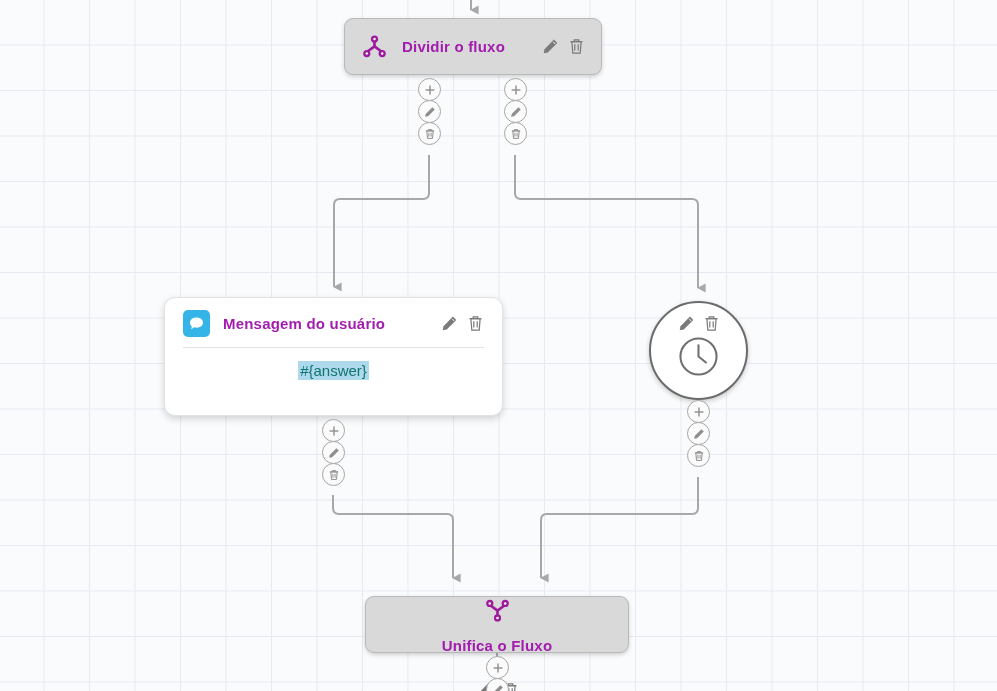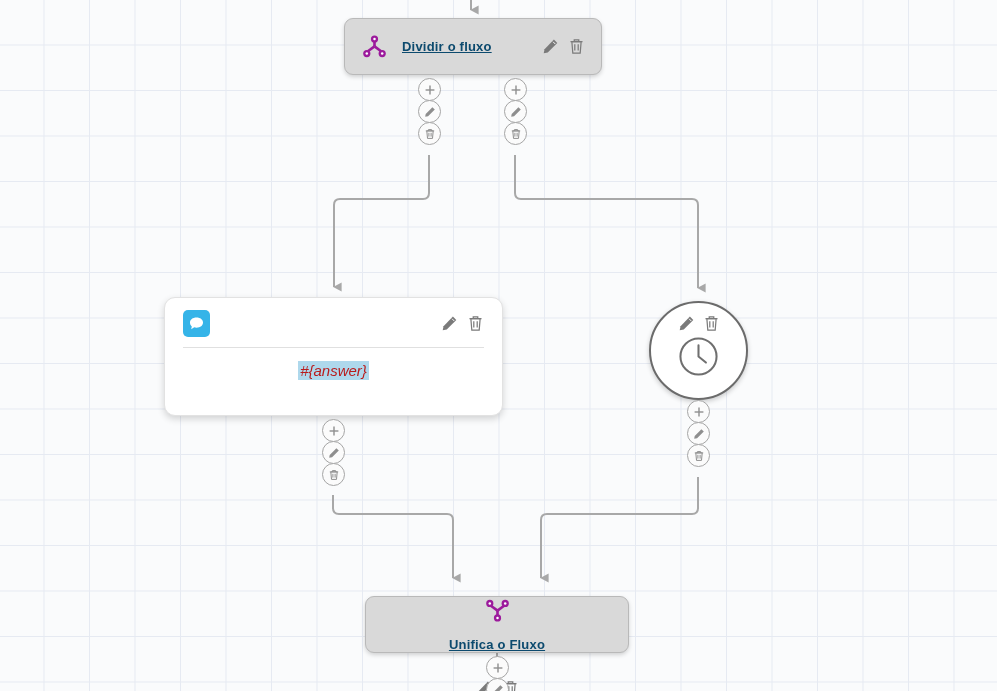--- a/index.html
+++ b/index.html
@@ -53,26 +53,25 @@
     background: #ffffff;
     border: 1px solid #e2e2e2;
     border-radius: 11px;
     box-shadow: 0 3px 7px rgba(0,0,0,0.16);
     flex-direction: column;
     align-items: stretch;
     padding: 12px 18px 16px 18px;
   }
 
   .node-title {
-    font-size: 13px;
+    font-size: 15px;
     font-weight: bold;
-    color: #0c4a6e;
+    color: #a21caf;
     letter-spacing: 0.2px;
     white-space: nowrap;
-    text-decoration: underline;
   }
 
   .node-header {
     display: flex;
     align-items: center;
     gap: 13px;
   }
 
   .spacer { flex: 1 1 auto; }
 
@@ -96,23 +95,22 @@
     background: #e0e0e0;
     margin: 10px 0 0 0;
   }
 
   .msg-body {
     text-align: center;
     padding: 14px 0 2px 0;
   }
 
   .token {
-    font-style: italic;
     font-size: 15px;
-    color: #b91c1c;
+    color: #0f766e;
     background: #aed8ec;
     padding: 1px 2px;
   }
 
   .glyph-square {
     width: 27px;
     height: 27px;
     border-radius: 5px;
     background: #35b4e8;
     display: flex;
@@ -297,20 +295,21 @@
 
   <div class="node card-white" style="left:164px; top:297px; width:339px; height:119px;">
     <div class="node-header">
       <span class="glyph-square">
         <svg viewBox="0 0 18 18" xmlns="http://www.w3.org/2000/svg">
           <path d="M9,2.6 C13.1,2.6 15.9,4.9 15.9,8.0 C15.9,11.1 13.1,13.4 9,13.4
                    C8.1,13.4 7.3,13.3 6.6,13.1 L3.4,15.0 L4.0,12.1
                    C2.7,11.1 2.1,9.6 2.1,8.0 C2.1,4.9 4.9,2.6 9,2.6 Z" fill="#ffffff"></path>
         </svg>
       </span>
+      <span class="node-title">Mensagem do usuário</span>
       <span class="spacer"></span>
       <span class="node-actions">
         <span class="icon-btn">
           <svg viewBox="0 0 18 18" xmlns="http://www.w3.org/2000/svg">
             <path d="M12.6,1.6 L16.2,5.2 L6.1,15.3 L1.8,16.2 L2.7,11.9 Z" fill="#7a7a7a"></path>
             <path d="M11.7,4.0 L14.1,6.4" stroke="#ffffff" stroke-width="1" fill="none"></path>
           </svg>
         </span>
         <span class="icon-btn">
           <svg viewBox="0 0 18 18" xmlns="http://www.w3.org/2000/svg">

